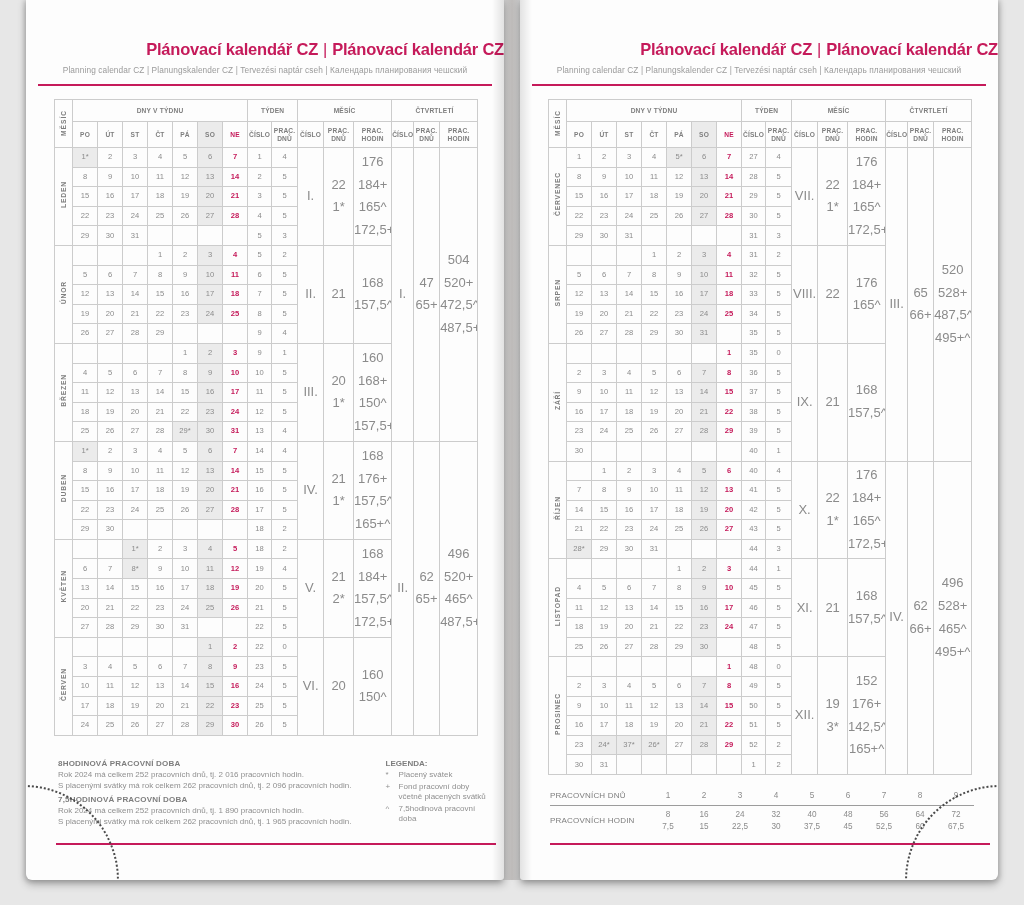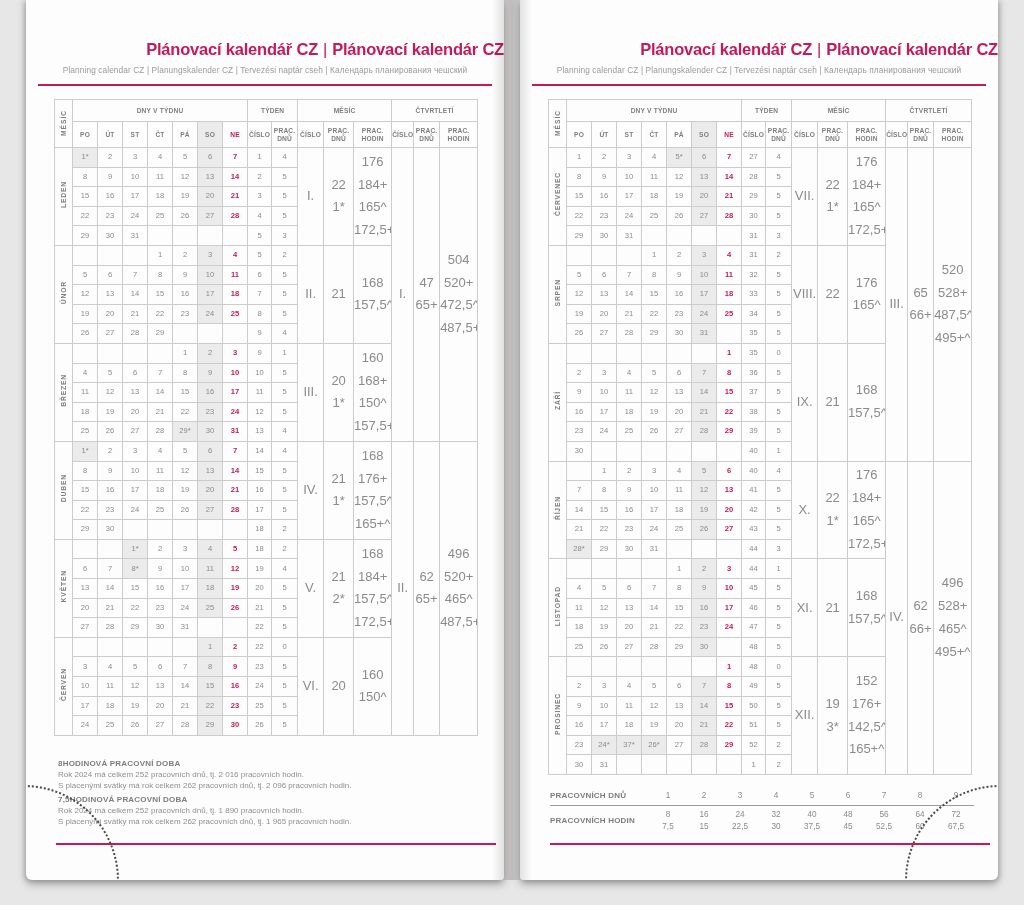--- a/index.html
+++ b/index.html
@@ -48,21 +48,21 @@
   .fl-text { width:302px; }
   .fl-text .hd { font-weight:bold; font-size:8px; color:#7d7d7d; letter-spacing:.2px; margin-top:4px; }
   .fl-text .hd:first-child { margin-top:0; }
   .fl-text .ln { margin-top:1.5px; line-height:1.25; }
   .fl-legend { margin-left:30px; width:110px; }
   .fl-legend .hd { font-weight:bold; color:#7d7d7d; margin-bottom:2px; }
   .lg-row { display:flex; margin-top:2px; line-height:1.25; }
   .lg-sym { width:13px; flex:none; }
   .footer-right { position:absolute; left:30px; top:792px; width:424px; font-size:8.2px; color:#8b8b8b; }
   .fr-row { display:flex; align-items:center; }
-  .fr-label { width:100px; flex:none; font-weight:bold; color:#7d7d7d; font-size:8px; letter-spacing:.2px; }
+  .fr-label { width:100px; flex:none; font-weight:normal; color:#7d7d7d; font-size:8px; letter-spacing:.2px; }
   .fr-cell { flex:1; text-align:center; line-height:1.45; }
   .fr-row.days { border-bottom:1px solid #9c9c9c; padding-bottom:3px; }
   .fr-row.hours { padding-top:3px; }
   .corner-dots {
     position:absolute; width:190px; height:190px; border-radius:50%;
     border:2.5px dotted #4a4a4a; background:transparent;
   }
   .cd-left  { left:-97px;  bottom:-95px; }
   .cd-right { right:-97px; bottom:-95px; }
 </style>
@@ -521,20 +521,35 @@
       </table>
     </div>
     <div class="footer-left">
       <div class="fl-text">
         <div class="hd">8HODINOVÁ PRACOVNÍ DOBA</div>
         <div class="ln">Rok 2024 má celkem 252 pracovních dnů, tj. 2 016 pracovních hodin.</div>
         <div class="ln">S placenými svátky má rok celkem 262 pracovních dnů, tj. 2 096 pracovních hodin.</div>
         <div class="hd">7,5HODINOVÁ PRACOVNÍ DOBA</div>
         <div class="ln">Rok 2024 má celkem 252 pracovních dnů, tj. 1 890 pracovních hodin.</div>
         <div class="ln">S placenými svátky má rok celkem 262 pracovních dnů, tj. 1 965 pracovních hodin.</div>
+      </div>
+      <div class="fl-legend">
+        <div class="hd">LEGENDA:</div>
+        <div class="lg-row">
+          <span class="lg-sym">*</span>
+          <span>Placený svátek</span>
+        </div>
+        <div class="lg-row">
+          <span class="lg-sym">+</span>
+          <span>Fond pracovní doby včetně placených svátků</span>
+        </div>
+        <div class="lg-row">
+          <span class="lg-sym">^</span>
+          <span>7,5hodinová pracovní doba</span>
+        </div>
       </div>
     </div>
     <div class="rule-bottom accent-bg" style="background: rgb(197, 26, 90);"></div>
     <div class="corner-dots cd-left"></div>
   </div>
 
   <div class="page page-right">
     <div class="page-header">
       <div class="title accent-text" style="color: rgb(197, 26, 90);">
         <span>Plánovací kalendář CZ</span><span class="sep">|</span><span>Plánovací kalendár CZ</span>

